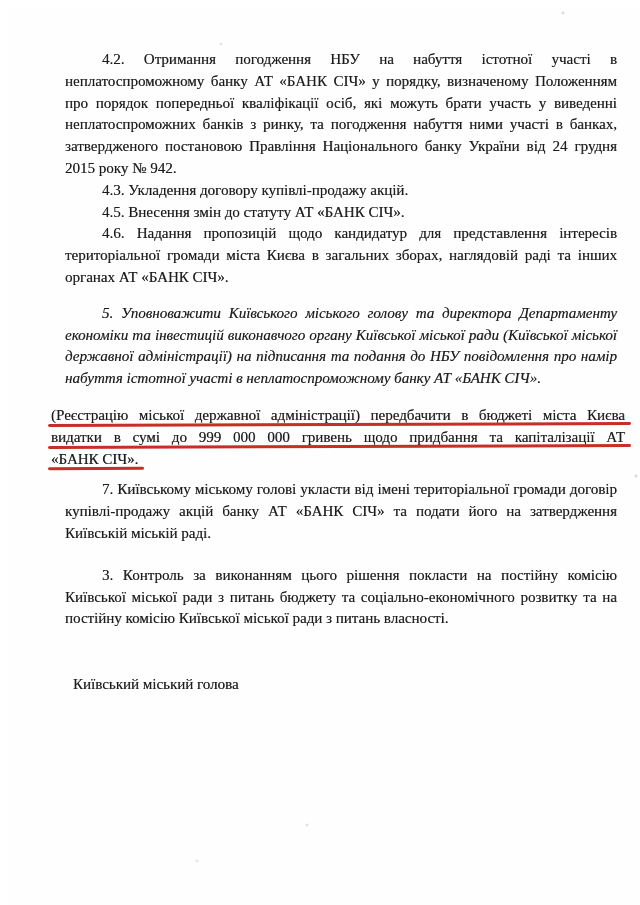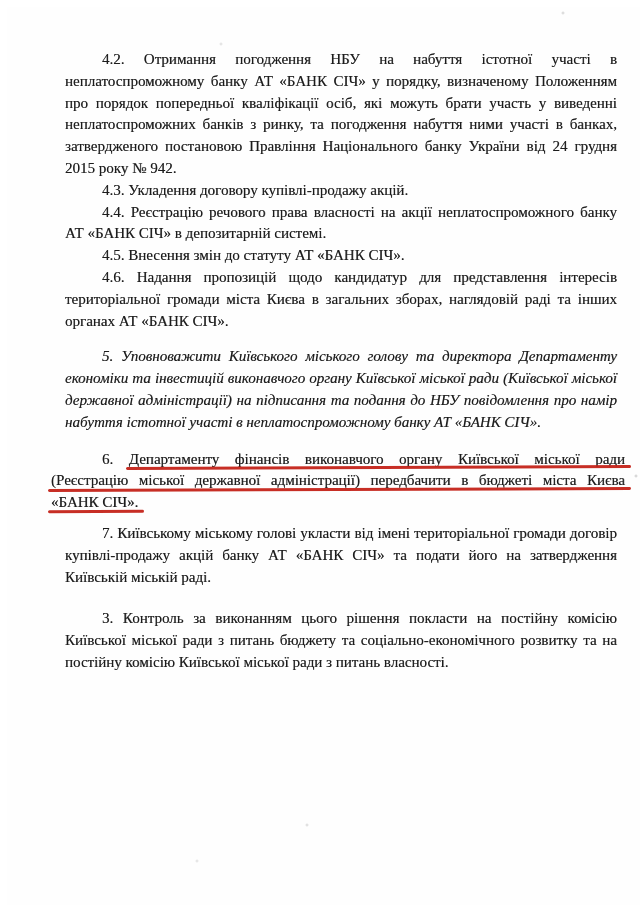--- a/index.html
+++ b/index.html
@@ -73,31 +73,31 @@
     padding-right: 20px;
   }
 </style>
 </head>
 <body>
 
 <div class="page">
 
   <p class="para">4.2. Отримання погодження НБУ на набуття істотної участі в неплатоспроможному банку АТ «БАНК СІЧ» у порядку, визначеному Положенням про порядок попередньої кваліфікації осіб, які можуть брати участь у виведенні неплатоспроможних банків з ринку, та погодження набуття ними участі в банках, затвердженого постановою Правління Національного банку України від 24 грудня 2015 року № 942.</p>
   <p class="para">4.3. Укладення договору купівлі-продажу акцій.</p>
-  <p class="para">4.4. Реєстрацію речового права власності на акції неплатоспроможного банку АТ «БАНК СІЧ» в депозитарній системі.</p>
   <p class="para">4.5. Внесення змін до статуту АТ «БАНК СІЧ».</p>
   <p class="para">4.6. Надання пропозицій щодо кандидатур для представлення інтересів територіальної громади міста Києва в загальних зборах, наглядовій раді та інших органах АТ «БАНК СІЧ».</p>
 
   <p class="para gap-md">5. Уповноважити Київського міського голову та директора Департаменту економіки та інвестицій виконавчого органу Київської міської ради (Київської міської державної адміністрації) на підписання та подання до НБУ повідомлення про намір набуття істотної участі в неплатоспроможному банку АТ «БАНК СІЧ».</p>
 
   <div class="highlight">
-    <div class="hl-line hl-just hl-first"><span>6.</span> <span class="redline">Департаменту фінансів виконавчого органу Київської міської ради</span></div>
     <div class="hl-line hl-just"><span class="redline">(Реєстрацію міської державної адміністрації) передбачити в бюджеті міста Києва</span></div>
+    <div class="hl-line hl-just"><span class="redline">видатки в сумі до 999 000 000 гривень щодо придбання та капіталізації АТ</span></div>
     <div class="hl-line"><span class="redline">«БАНК СІЧ».</span></div>
   </div>
 
   <p class="para gap-sm">7. Київському міському голові укласти від імені територіальної громади договір купівлі-продажу акцій банку АТ «БАНК СІЧ» та подати його на затвердження Київській міській раді.</p>
   <p class="para gap-lg">3. Контроль за виконанням цього рішення покласти на постійну комісію Київської міської ради з питань бюджету та соціально-економічного розвитку та на постійну комісію Київської міської ради з питань власності.</p>
 
   <div class="signature">
+    <span>Київський міський голова</span>
   </div>
 
 </div>
 
 </body></html>

